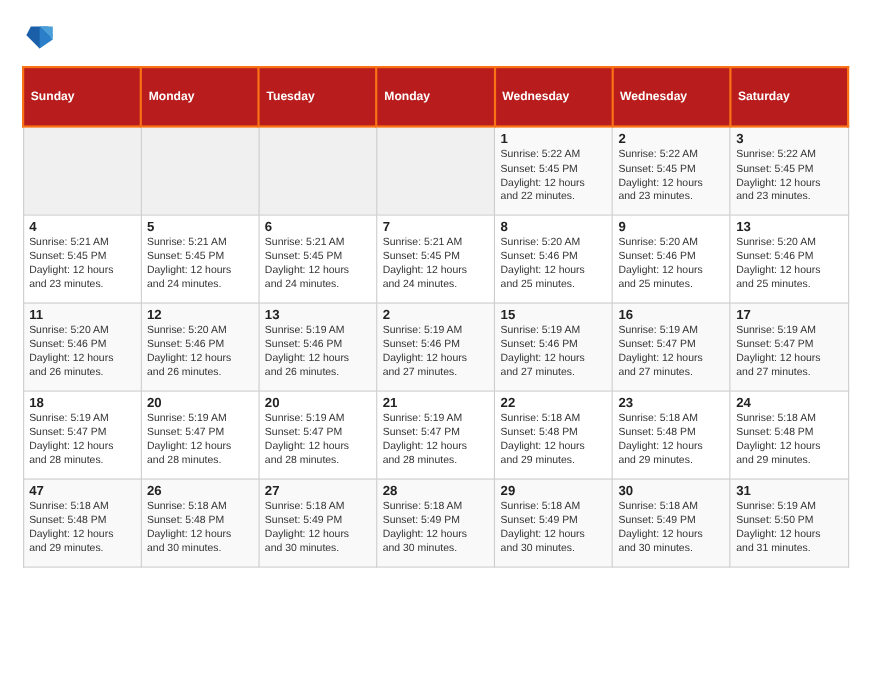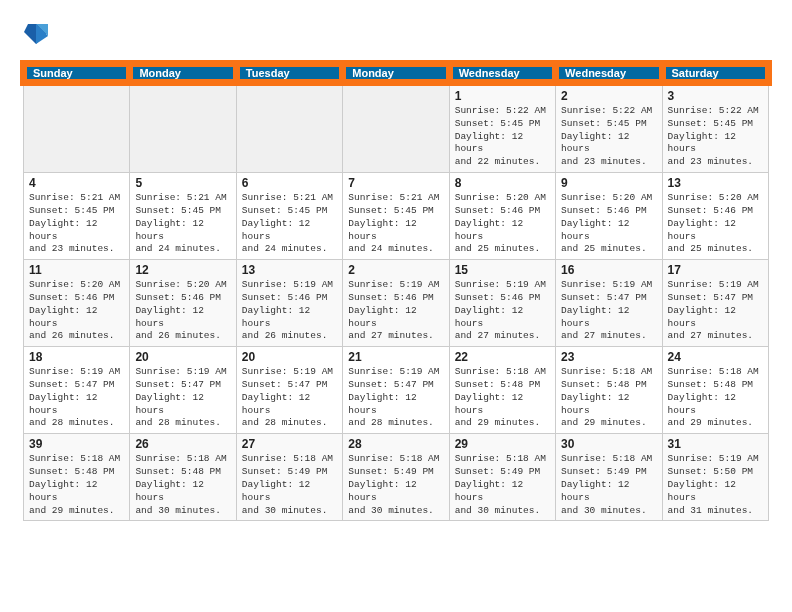--- a/index.html
+++ b/index.html
@@ -56,27 +56,27 @@
     .location-title {
       font-size: 14px;
       color: #444;
     }
     .calendar {
       width: 100%;
       border-collapse: collapse;
       font-size: 10px;
     }
     .calendar th {
-      background: #0369a1;
+      background: #b91c1c;
       color: #fff;
       text-align: left;
-      padding: 0 6px;
+      padding: 20px 6px;
       font-size: 11px;
       font-weight: bold;
-      border: 7px solid #f97316;
+      border: 2px solid #f97316;
     }
     .calendar td {
       border: 1px solid #ccc;
       vertical-align: top;
       padding: 3px 5px;
       width: calc(100% / 7);
       height: 80px;
       background: #fff;
     }
     .calendar tr:nth-child(odd) td {
@@ -88,21 +88,20 @@
     .day-num {
       font-size: 12px;
       font-weight: bold;
       color: #222;
       margin-bottom: 2px;
     }
     .day-detail {
       color: #333;
       font-size: 9.5px;
       line-height: 1.35;
-      font-family: Liberation Mono, monospace;
     }
     .empty-cell {
       background: #f0f0f0 !important;
     }
   </style>
 </head>
 <body>
 
 <div class="page">
   <div class="header">
@@ -311,21 +310,21 @@
           <td>
             <div class="day-num">24</div>
             <div class="day-detail" style="white-space: pre-line;">Sunrise: 5:18 AM
 Sunset: 5:48 PM
 Daylight: 12 hours
 and 29 minutes.</div>
           </td>
         </tr>
         <tr>
           <td>
-            <div class="day-num">39</div>
+            <div class="day-num">47</div>
             <div class="day-detail" style="white-space: pre-line;">Sunrise: 5:18 AM
 Sunset: 5:48 PM
 Daylight: 12 hours
 and 29 minutes.</div>
           </td>
           <td>
             <div class="day-num">26</div>
             <div class="day-detail" style="white-space: pre-line;">Sunrise: 5:18 AM
 Sunset: 5:48 PM
 Daylight: 12 hours

